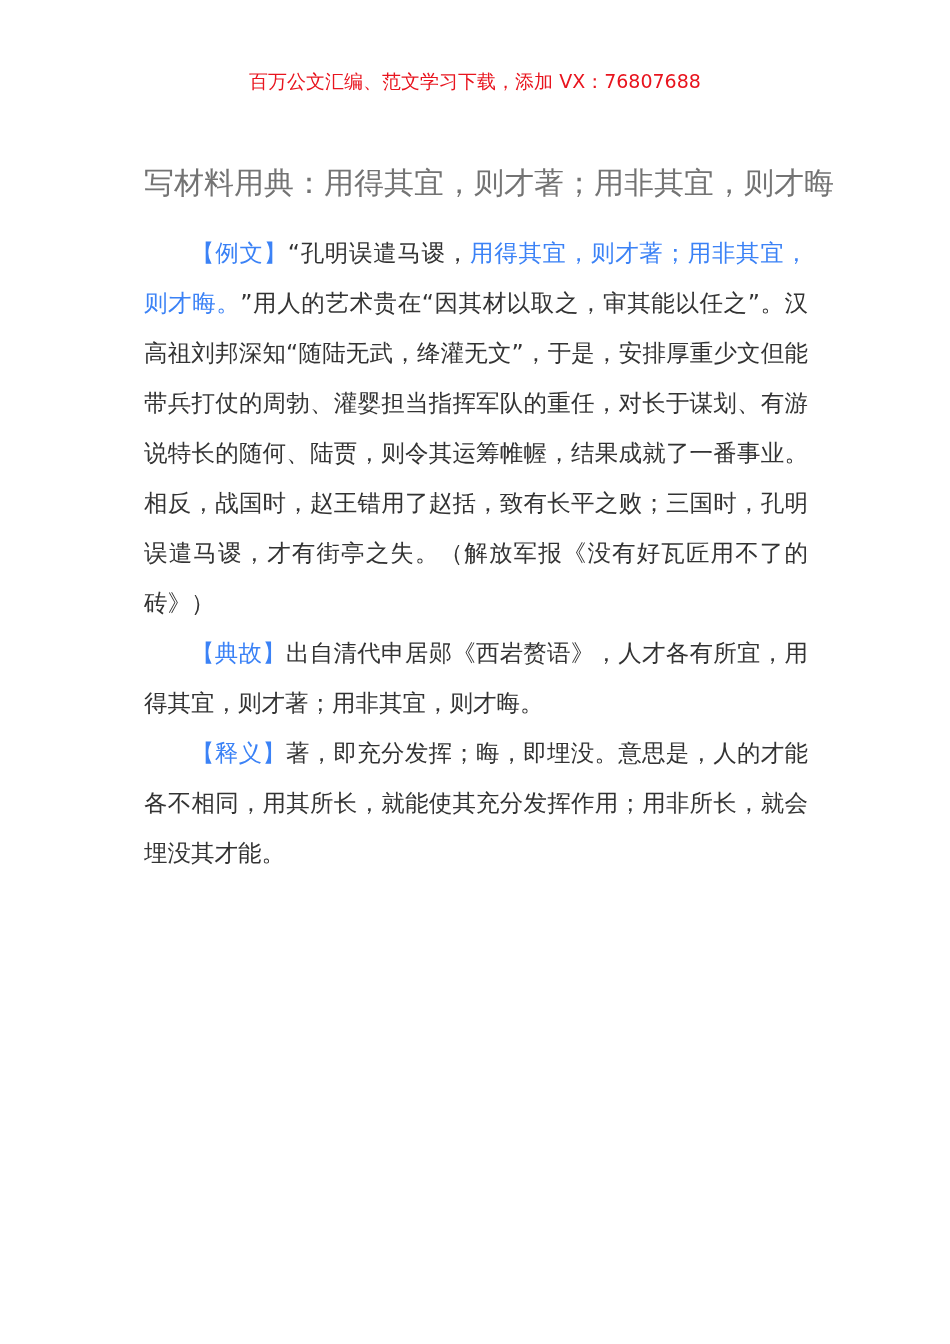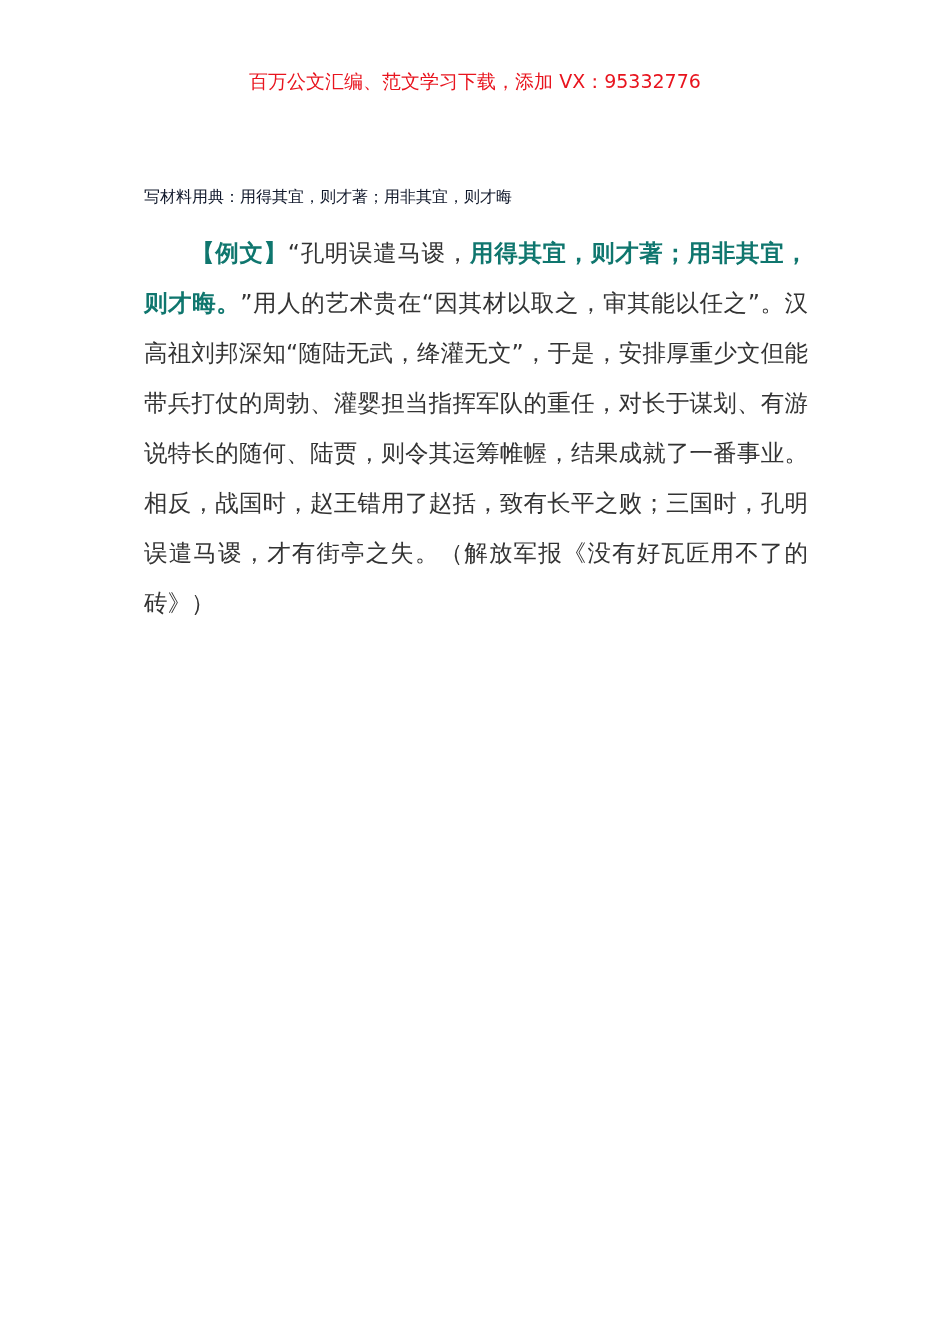--- a/index.html
+++ b/index.html
@@ -21,47 +21,49 @@
     left: 0;
     width: 950px;
     text-align: center;
     font-size: 19px;
     color: #e8141e;
     letter-spacing: 0px;
     line-height: 30px;
   }
   .doc-title {
     position: absolute;
-    top: 180px;
+    top: 166px;
     left: 144px;
-    font-size: 16px;
+    font-size: 30px;
     line-height: 34px;
-    color: #0f172a;
+    color: #737373;
   }
   .body-text {
     position: absolute;
     top: 228px;
     left: 144px;
     width: 664px;
     font-size: 23.5px;
     line-height: 50px;
     color: #333333;
     text-align: justify;
   }
   .para {
     margin: 0;
     text-indent: 47px;
   }
   .para b, .label {
-    font-weight: bold;
-    color: #0f766e;
+    font-weight: normal;
+    color: #3b82f6;
   }
 </style>
 </head>
 <body>
 
-<div class="header-banner">百万公文汇编、范文学习下载，添加 VX：95332776</div>
+<div class="header-banner">百万公文汇编、范文学习下载，添加 VX：76807688</div>
 
 <div class="doc-title">写材料用典：用得其宜，则才著；用非其宜，则才晦</div>
 
 <div class="body-text">
   <p class="para"><span class="label">【例文】</span><span>“孔明误遣马谡，</span><b>用得其宜，则才著；用非其宜，则才晦。</b><span>”用人的艺术贵在“因其材以取之，审其能以任之”。汉高祖刘邦深知“随陆无武，绛灌无文”，于是，安排厚重少文但能带兵打仗的周勃、灌婴担当指挥军队的重任，对长于谋划、有游说特长的随何、陆贾，则令其运筹帷幄，结果成就了一番事业。相反，战国时，赵王错用了赵括，致有长平之败；三国时，孔明误遣马谡，才有街亭之失。（解放军报《没有好瓦匠用不了的砖》）</span></p>
+  <p class="para"><span class="label">【典故】</span><span>出自清代申居郧《西岩赘语》，人才各有所宜，用得其宜，则才著；用非其宜，则才晦。</span></p>
+  <p class="para"><span class="label">【释义】</span><span>著，即充分发挥；晦，即埋没。意思是，人的才能各不相同，用其所长，就能使其充分发挥作用；用非所长，就会埋没其才能。</span></p>
 </div>
 
 </body></html>

